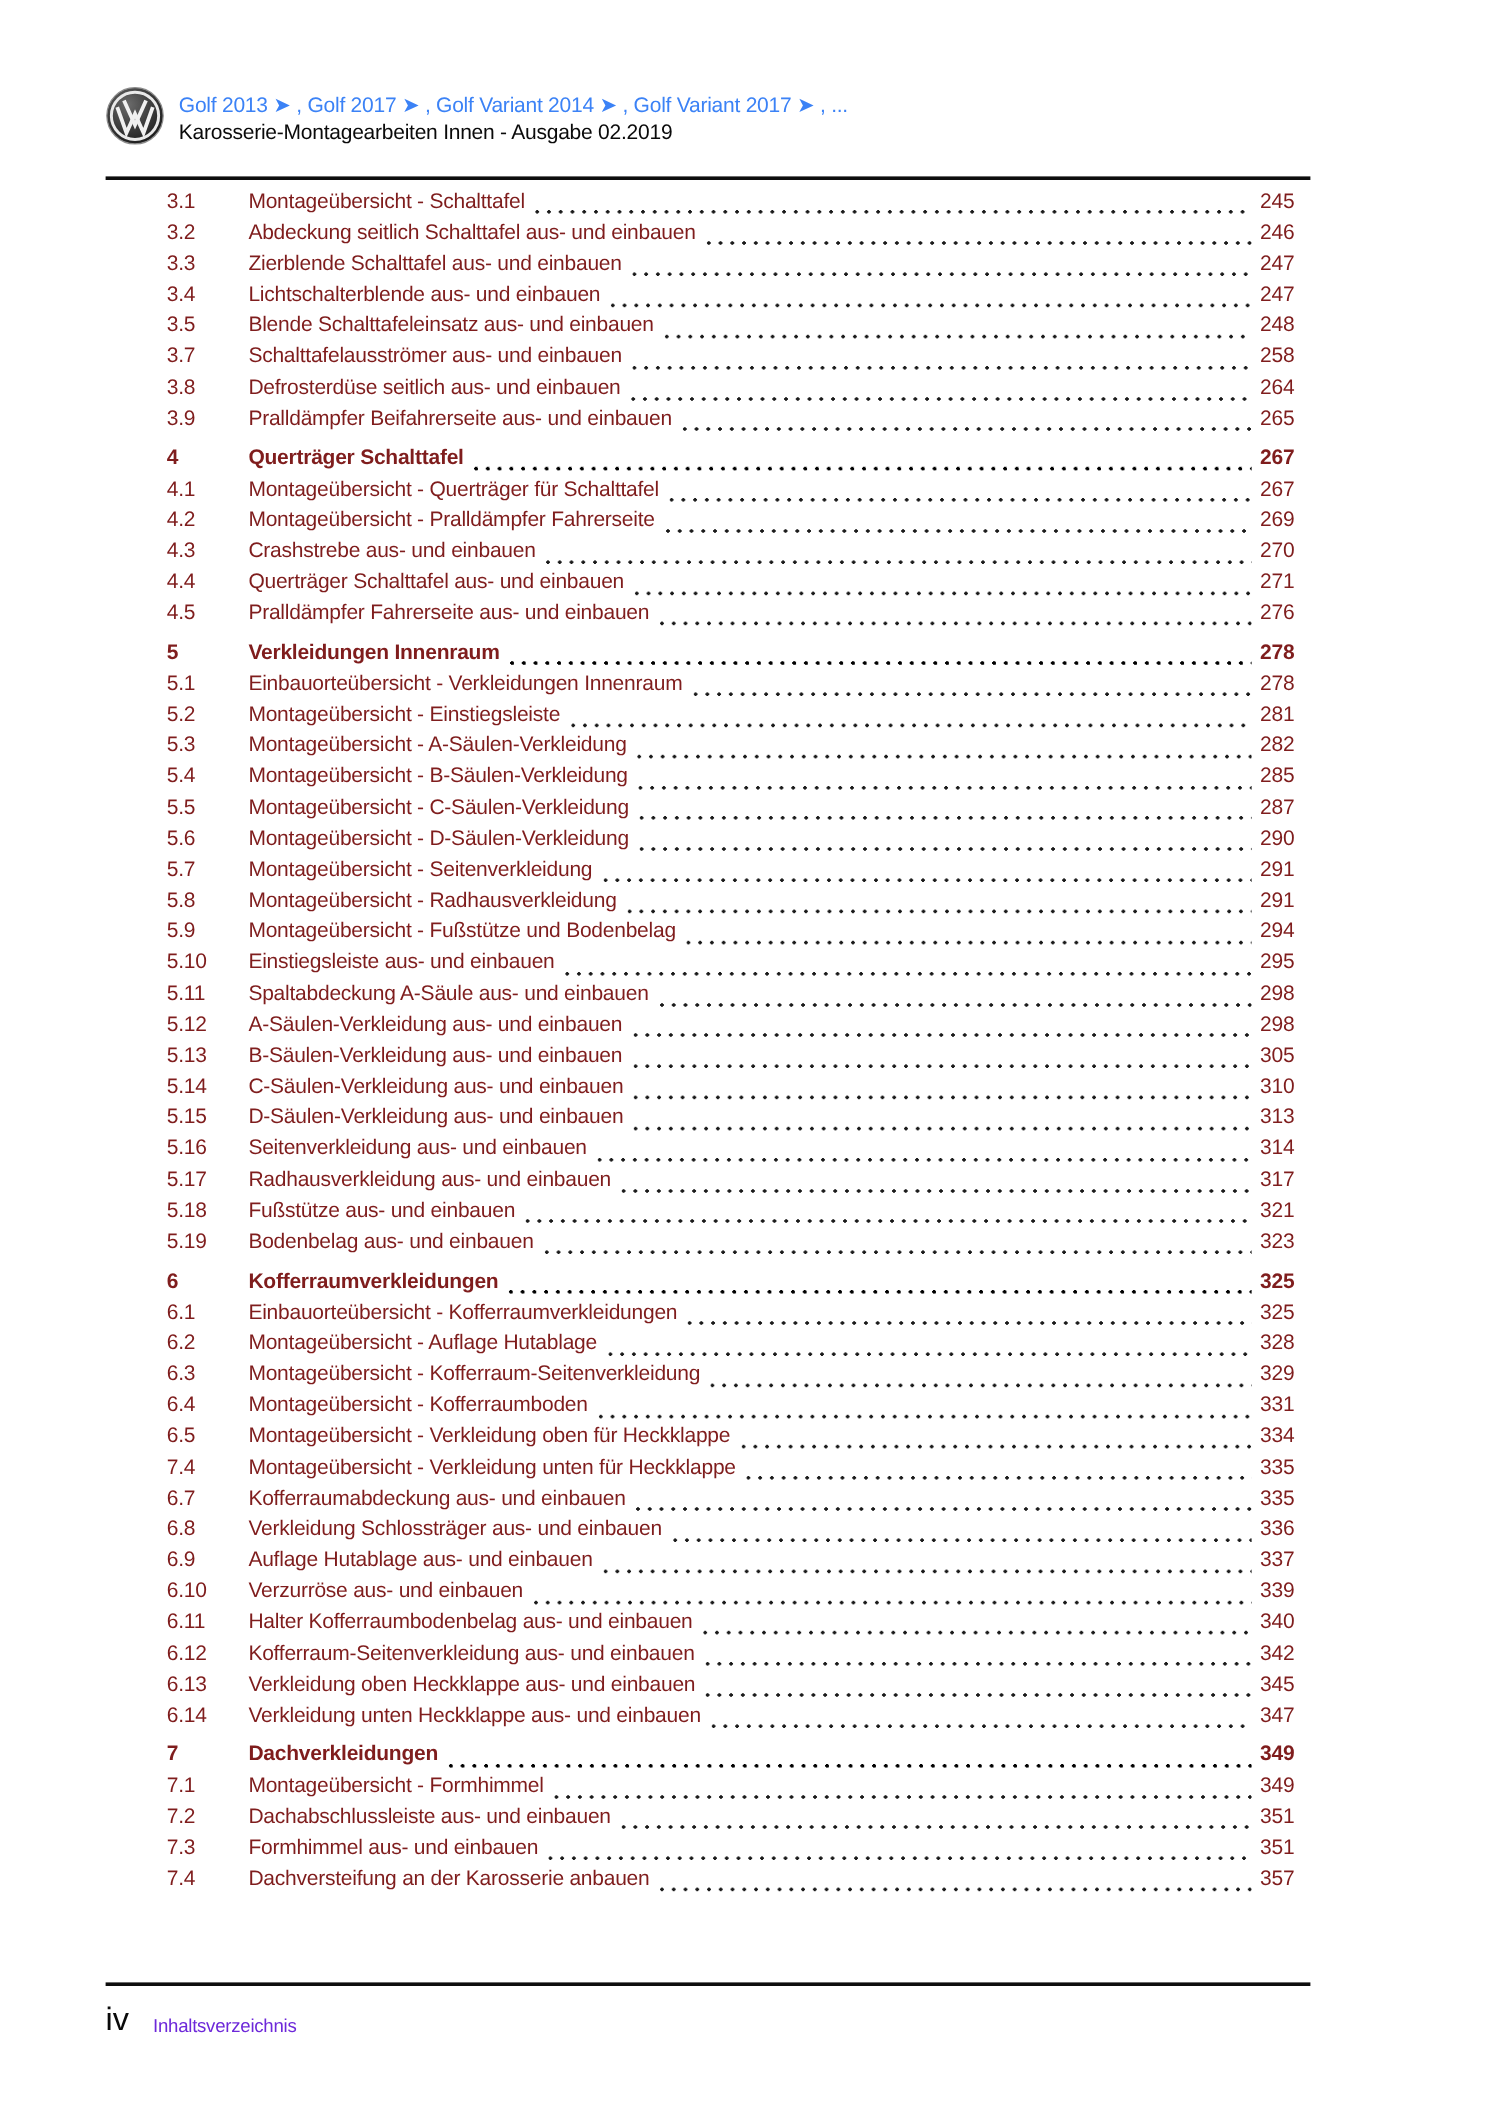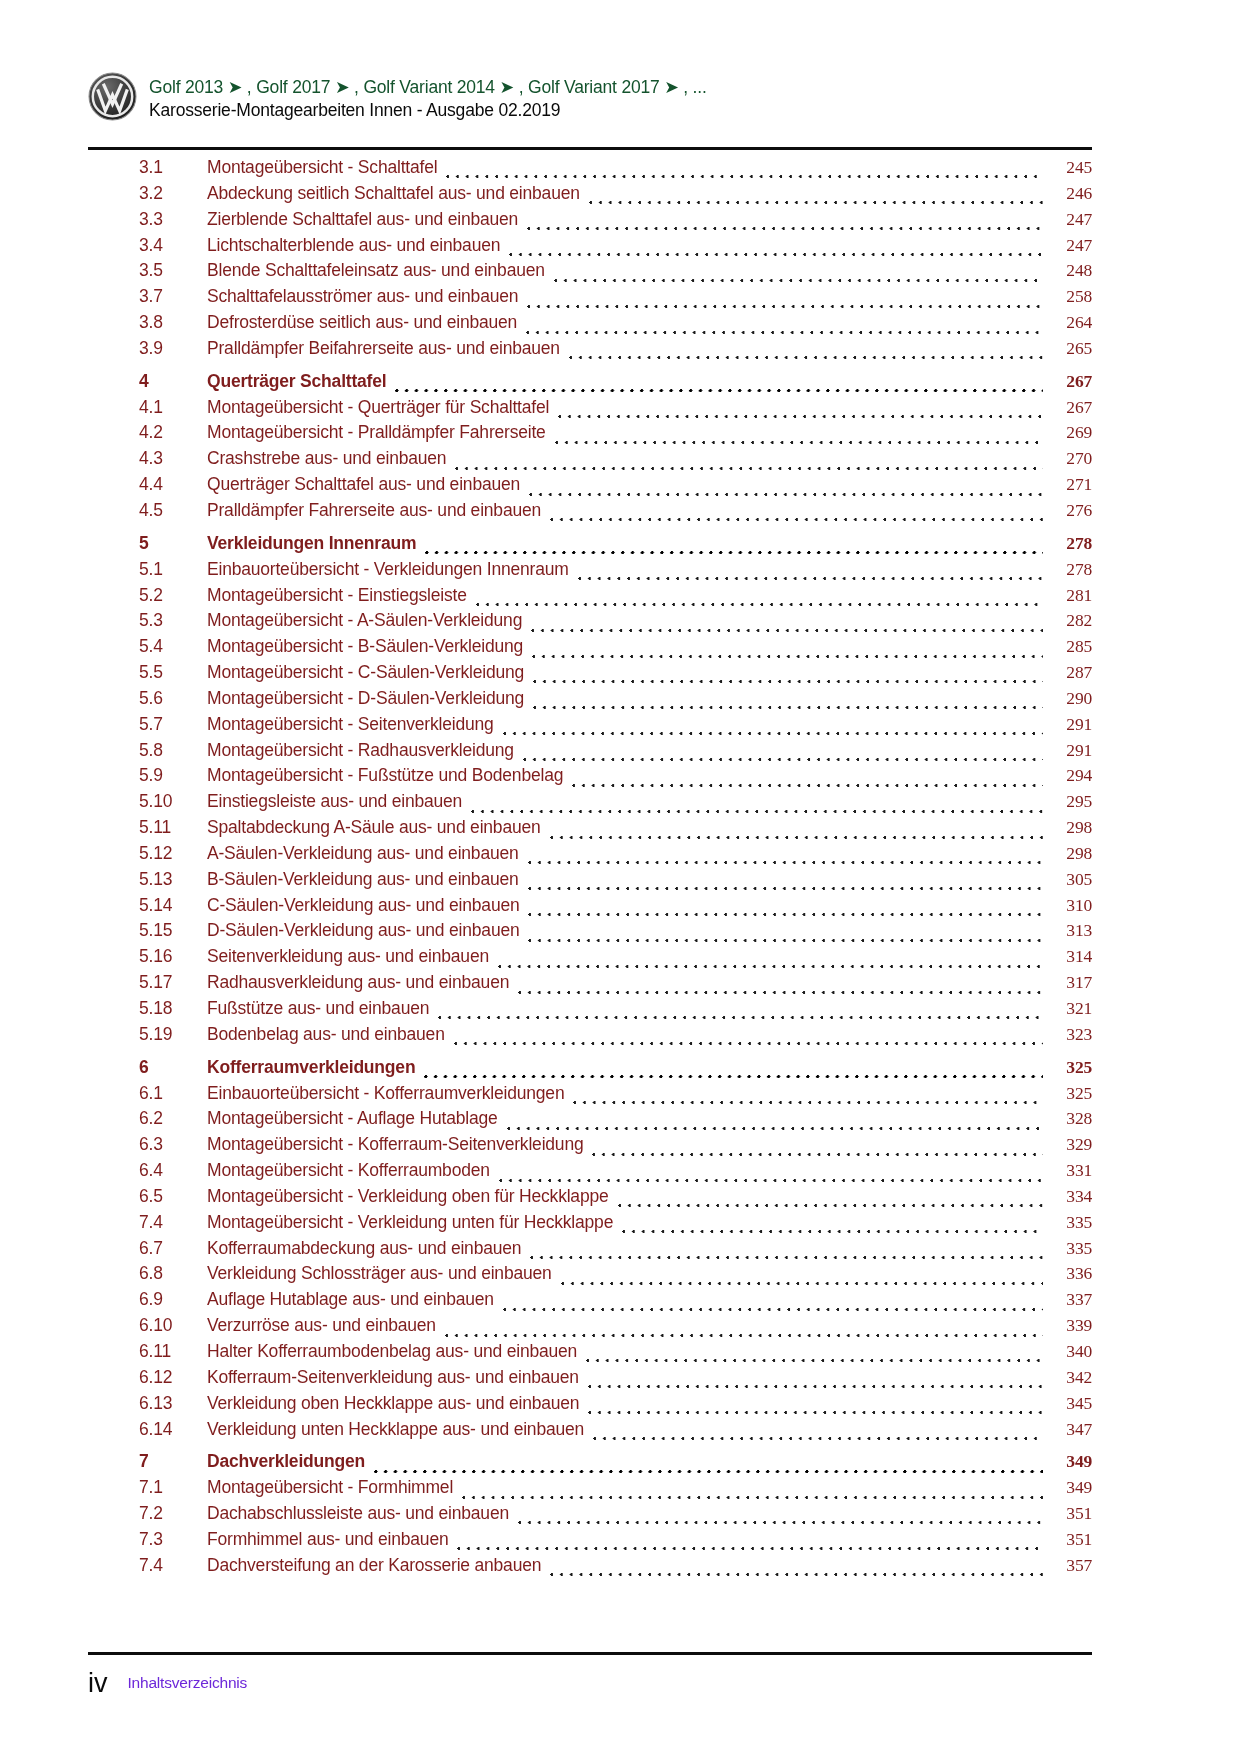--- a/index.html
+++ b/index.html
@@ -14,21 +14,21 @@
   }
 
   
   .header {
     position:absolute; top:70px; left:88px; width:1004px;
   }
   .header-inner { display:flex; align-items:flex-start; }
   .logo { width:49px; height:49px; flex:0 0 auto; margin-top:2px; }
   .header-text { margin-left:12px; padding-top:6px; }
   .models-line {
-    font-size:17.5px; letter-spacing:-0.2px; color:#14532d;
+    font-size:17.5px; letter-spacing:-0.2px; color:#3b82f6;
     white-space:nowrap; line-height:22px;
   }
   .subtitle-line {
     font-size:17.5px; letter-spacing:-0.2px; color:#0a0a0a;
     white-space:nowrap; line-height:24px;
   }
   .header-rule {
     position:absolute; top:147px; left:88px; width:1004px;
     border-top:3px solid #0d0d0d;
   }
@@ -51,30 +51,30 @@
   .toc-title { flex:0 0 auto; white-space:nowrap; }
   .toc-dots {
     flex:1 1 auto; height:3.4px; align-self:flex-end;
     margin:0 7px 4px 9px;
     background-image:radial-gradient(circle at 1.7px 1.7px,#1a1a1a 1.35px,rgba(0,0,0,0) 1.6px);
     background-size:9.8px 3.4px; background-repeat:repeat-x;
   }
   .toc-row.section .toc-dots {
     background-image:radial-gradient(circle at 1.8px 1.8px,#000 1.55px,rgba(0,0,0,0) 1.8px);
   }
-  .toc-page { flex:0 0 auto; min-width:42px; text-align:right; white-space:nowrap;font-family:Liberation Serif, serif; }
+  .toc-page { flex:0 0 auto; min-width:42px; white-space:nowrap; }
 
   
   .footer-rule {
     position:absolute; top:1652px; left:88px; width:1004px;
     border-top:3px solid #0d0d0d;
   }
   .footer {
     position:absolute; top:1668px; left:88px; width:1004px;
-    display:flex; align-items:center;
+    display:flex; align-items:flex-end;
   }
   .footer-page { font-size:27px; color:#0a0a0a; line-height:30px; }
   .footer-label { font-size:15.5px; color:#6d28d9; margin-left:20px; letter-spacing:-0.2px; }
 </style>
 </head>
 <body>
 
 <div class="page">
 
   <div class="header">

